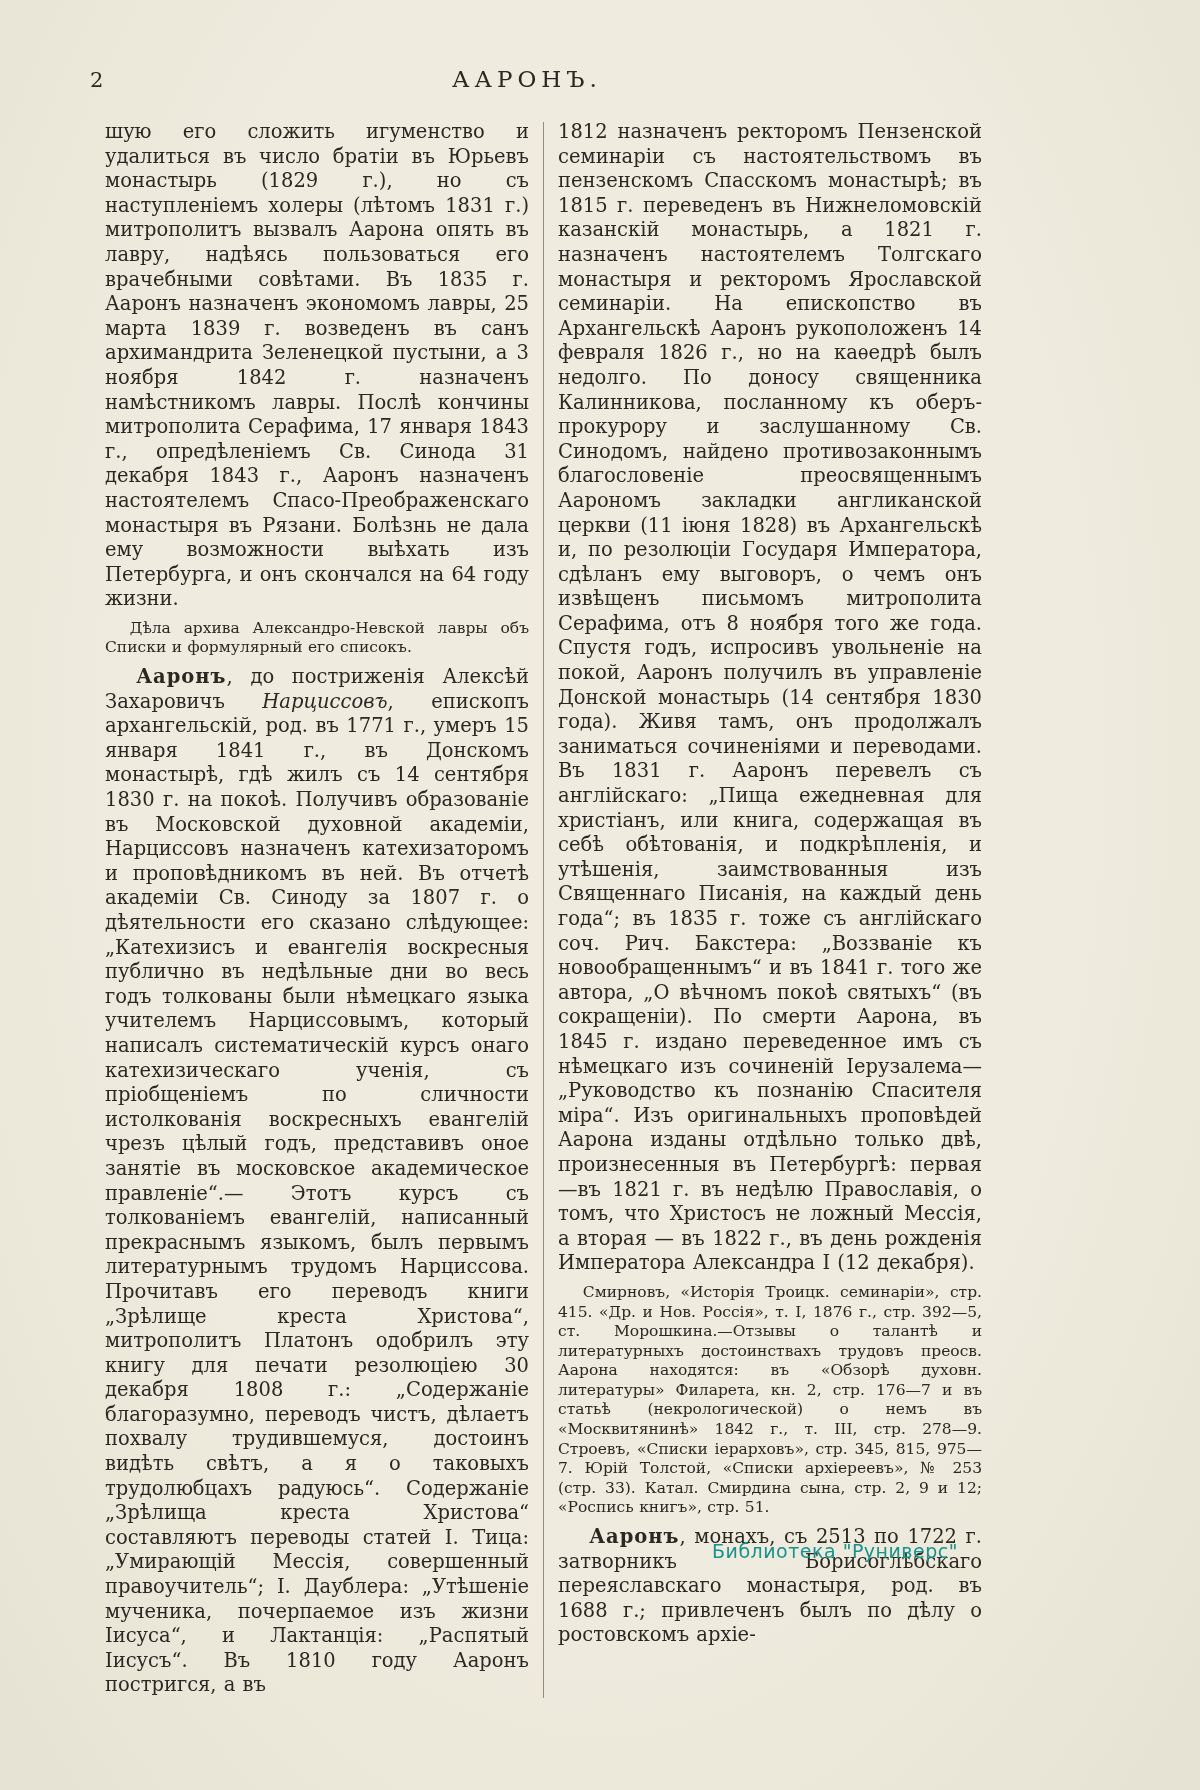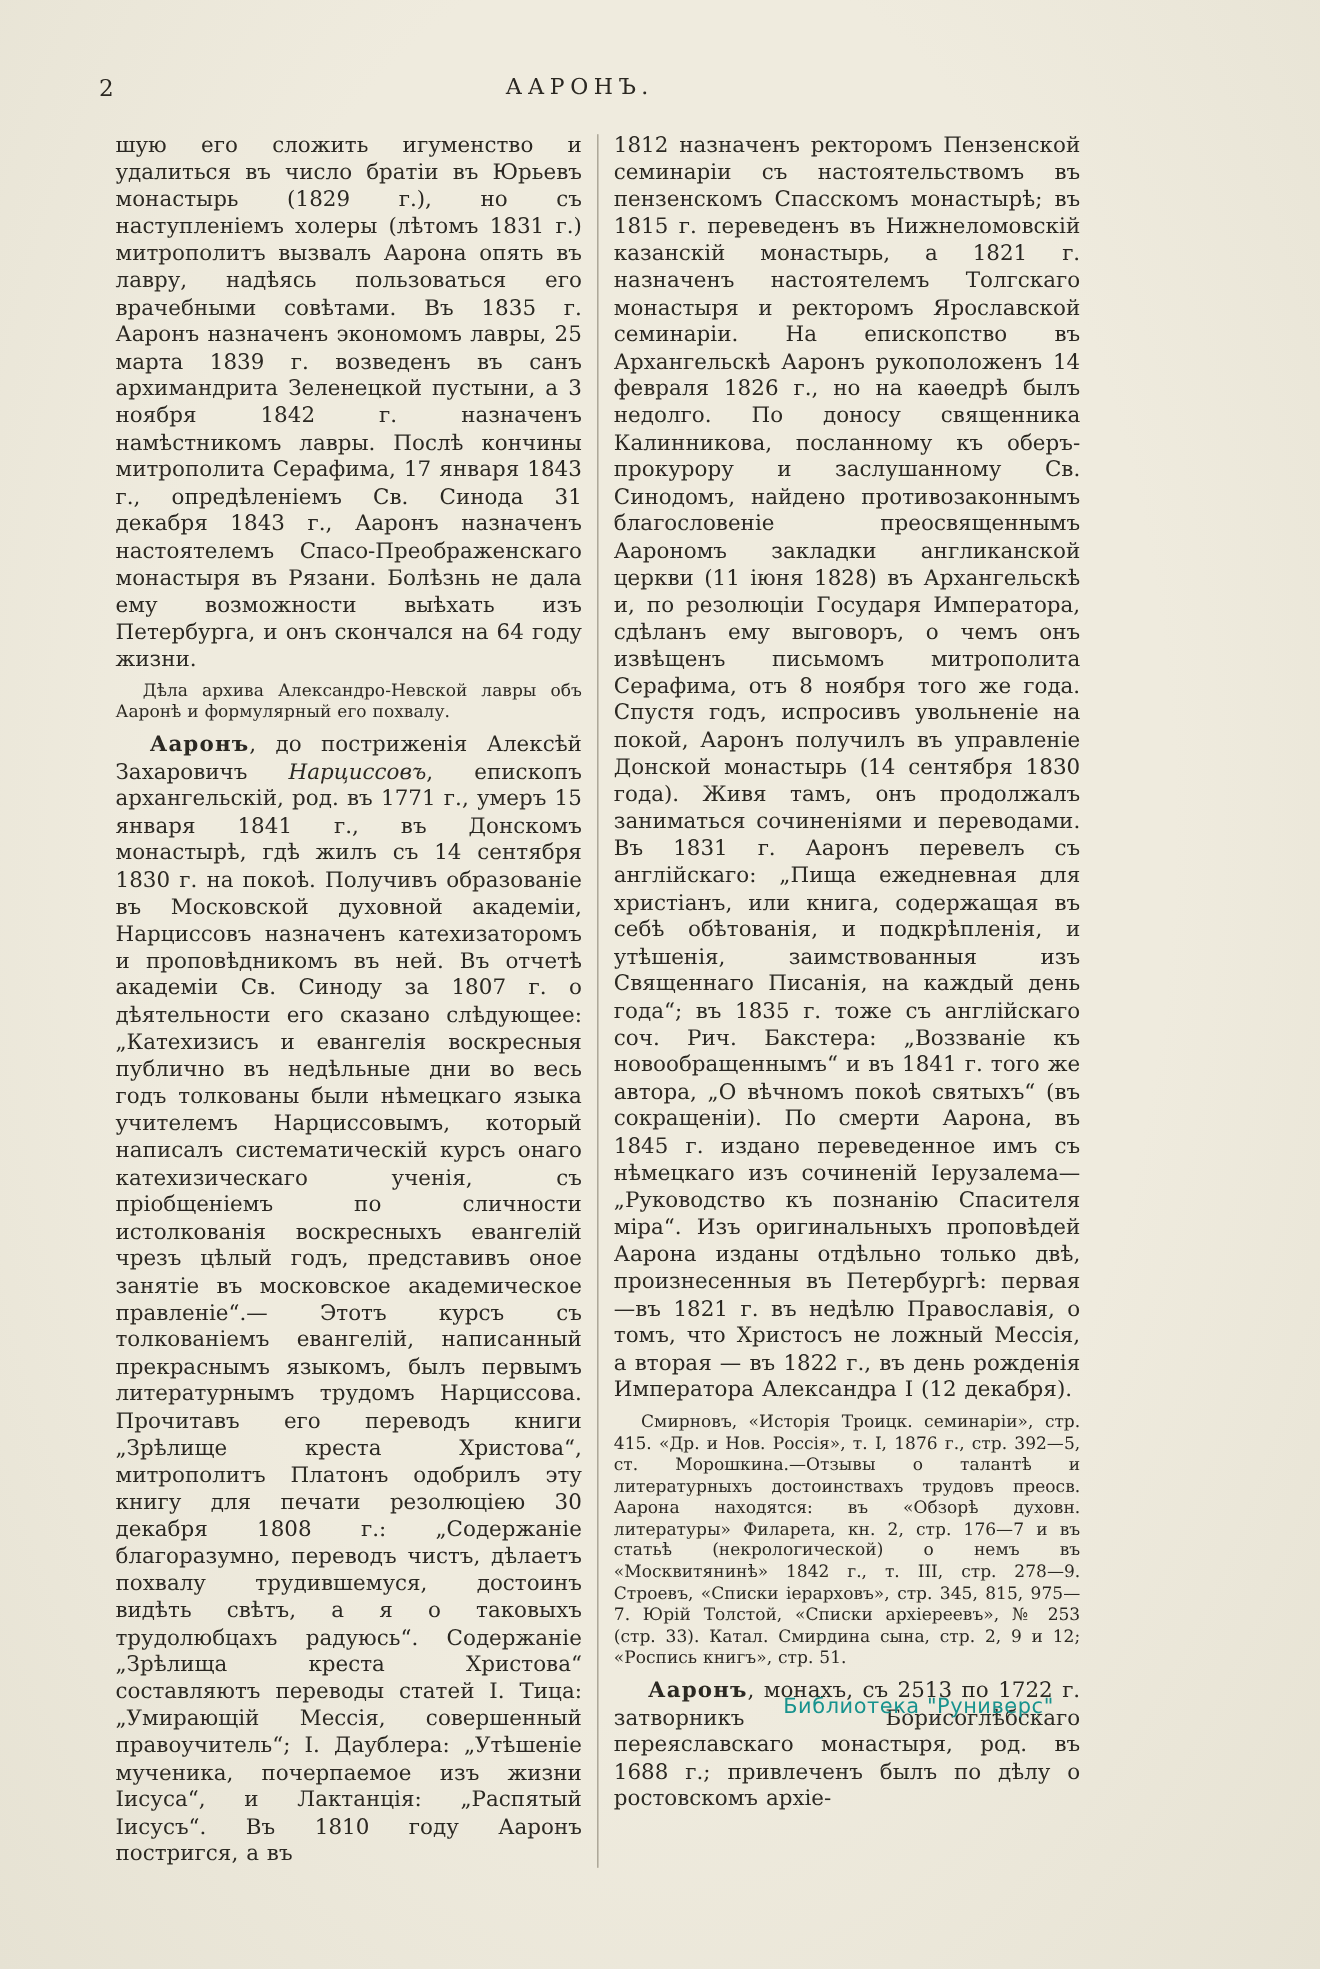--- a/index.html
+++ b/index.html
@@ -17,21 +17,21 @@
   }
   .page-head {
     position:absolute; top:66px; left:88px; width:878px; height:32px;
   }
   .page-num {
     position:absolute; left:2px; top:2px;
     font-size:21px;
   }
   .running-head {
     display:block; text-align:center;
-    font-size:20px; letter-spacing:5px;
+    font-size:23px; letter-spacing:5px;
   }
   .text-block {
     position:absolute; top:120px; left:105px; width:878px;
     display:flex; align-items:stretch;
   }
   .column {
     width:424px;
     text-align:justify;
     font-size:19.5px;
     line-height:24.6px;
@@ -63,21 +63,21 @@
 <div class="page">
 
   <div class="page-head">
     <span class="page-num">2</span>
     <span class="running-head">ААРОНЪ.</span>
   </div>
 
   <div class="text-block">
     <div class="column">
         <p class="para continuation"><span>шую его сложить игуменство и удалиться въ число братіи въ Юрьевъ монастырь (1829 г.), но съ наступленіемъ холеры (лѣтомъ 1831 г.) митрополитъ вызвалъ Аарона опять въ лавру, надѣясь пользоваться его врачебными совѣтами. Въ 1835 г. Ааронъ назначенъ экономомъ лавры, 25 марта 1839 г. возведенъ въ санъ архимандрита Зеленецкой пустыни, а 3 ноября 1842 г. назначенъ намѣстникомъ лавры. Послѣ кончины митрополита Серафима, 17 января 1843 г., опредѣленіемъ Св. Синода 31 декабря 1843 г., Ааронъ назначенъ настоятелемъ Спасо-Преображенскаго монастыря въ Рязани. Болѣзнь не дала ему возможности выѣхать изъ Петербурга, и онъ скончался на 64 году жизни.</span></p>
-        <p class="para note"><span>Дѣла архива Александро-Невской лавры объ Ааронѣ и формулярный его похвалу.</span></p>
+        <p class="para note"><span>Дѣла архива Александро-Невской лавры объ Списки и формулярный его списокъ.</span></p>
         <p class="para entry"><span class="headword">Ааронъ</span><span>, до постриженія Алексѣй Захаровичъ </span><span class="italic">Нарциссовъ</span><span>, епископъ архангельскій, род. въ 1771 г., умеръ 15 января 1841 г., въ Донскомъ монастырѣ, гдѣ жилъ съ 14 сентября 1830 г. на покоѣ. Получивъ образованіе въ Московской духовной академіи, Нарциссовъ назначенъ катехизаторомъ и проповѣдникомъ въ ней. Въ отчетѣ академіи Св. Синоду за 1807 г. о дѣятельности его сказано слѣдующее: „Катехизисъ и евангелія воскресныя публично въ недѣльные дни во весь годъ толкованы были нѣмецкаго языка учителемъ Нарциссовымъ, который написалъ систематическій курсъ онаго катехизическаго ученія, съ пріобщеніемъ по сличности истолкованія воскресныхъ евангелій чрезъ цѣлый годъ, представивъ оное занятіе въ московское академическое правленіе“.— Этотъ курсъ съ толкованіемъ евангелій, написанный прекраснымъ языкомъ, былъ первымъ литературнымъ трудомъ Нарциссова. Прочитавъ его переводъ книги „Зрѣлище креста Христова“, митрополитъ Платонъ одобрилъ эту книгу для печати резолюціею 30 декабря 1808 г.: „Содержаніе благоразумно, переводъ чистъ, дѣлаетъ похвалу трудившемуся, достоинъ видѣть свѣтъ, а я о таковыхъ трудолюбцахъ радуюсь“. Содержаніе „Зрѣлища креста Христова“ составляютъ переводы статей I. Тица: „Умирающій Мессія, совершенный правоучитель“; I. Даублера: „Утѣшеніе мученика, почерпаемое изъ жизни Іисуса“, и Лактанція: „Распятый Іисусъ“. Въ 1810 году Ааронъ постригся, а въ</span></p>
       </div>
     <div class="column-divider"></div>
     <div class="column">
         <p class="para continuation"><span>1812 назначенъ ректоромъ Пензенской семинаріи съ настоятельствомъ въ пензенскомъ Спасскомъ монастырѣ; въ 1815 г. переведенъ въ Нижнеломовскій казанскій монастырь, а 1821 г. назначенъ настоятелемъ Толгскаго монастыря и ректоромъ Ярославской семинаріи. На епископство въ Архангельскѣ Ааронъ рукоположенъ 14 февраля 1826 г., но на каѳедрѣ былъ недолго. По доносу священника Калинникова, посланному къ оберъ-прокурору и заслушанному Св. Синодомъ, найдено противозаконнымъ благословеніе преосвященнымъ Аарономъ закладки англиканской церкви (11 іюня 1828) въ Архангельскѣ и, по резолюціи Государя Императора, сдѣланъ ему выговоръ, о чемъ онъ извѣщенъ письмомъ митрополита Серафима, отъ 8 ноября того же года. Спустя годъ, испросивъ увольненіе на покой, Ааронъ получилъ въ управленіе Донской монастырь (14 сентября 1830 года). Живя тамъ, онъ продолжалъ заниматься сочиненіями и переводами. Въ 1831 г. Ааронъ перевелъ съ англійскаго: „Пища ежедневная для христіанъ, или книга, содержащая въ себѣ обѣтованія, и подкрѣпленія, и утѣшенія, заимствованныя изъ Священнаго Писанія, на каждый день года“; въ 1835 г. тоже съ англійскаго соч. Рич. Бакстера: „Воззваніе къ новообращеннымъ“ и въ 1841 г. того же автора, „О вѣчномъ покоѣ святыхъ“ (въ сокращеніи). По смерти Аарона, въ 1845 г. издано переведенное имъ съ нѣмецкаго изъ сочиненій Іерузалема—„Руководство къ познанію Спасителя міра“. Изъ оригинальныхъ проповѣдей Аарона изданы отдѣльно только двѣ, произнесенныя въ Петербургѣ: первая—въ 1821 г. въ недѣлю Православія, о томъ, что Христосъ не ложный Мессія, а вторая — въ 1822 г., въ день рожденія Императора Александра I (12 декабря).</span></p>
         <p class="para note"><span>Смирновъ, «Исторія Троицк. семинаріи», стр. 415. «Др. и Нов. Россія», т. I, 1876 г., стр. 392—5, ст. Морошкина.—Отзывы о талантѣ и литературныхъ достоинствахъ трудовъ преосв. Аарона находятся: въ «Обзорѣ духовн. литературы» Филарета, кн. 2, стр. 176—7 и въ статьѣ (некрологической) о немъ въ «Москвитянинѣ» 1842 г., т. III, стр. 278—9. Строевъ, «Списки іерарховъ», стр. 345, 815, 975—7. Юрій Толстой, «Списки архіереевъ», № 253 (стр. 33). Катал. Смирдина сына, стр. 2, 9 и 12; «Роспись книгъ», стр. 51.</span></p>
         <p class="para entry"><span class="headword">Ааронъ</span><span>, монахъ, съ 2513 по 1722 г. затворникъ Борисоглѣбскаго переяславскаго монастыря, род. въ 1688 г.; привлеченъ былъ по дѣлу о ростовскомъ архіе-</span></p>
       </div>
   </div>
 

